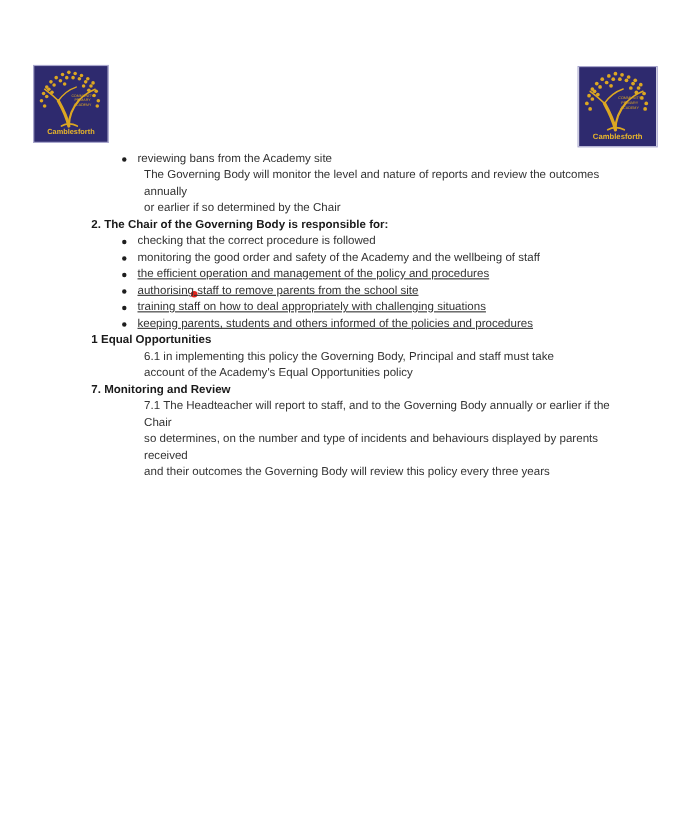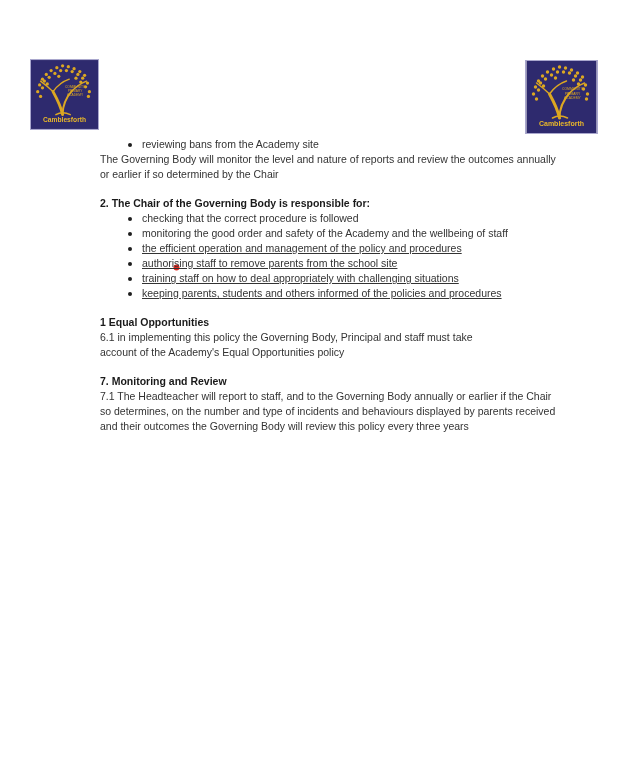--- a/index.html
+++ b/index.html
@@ -16,29 +16,29 @@
     position: absolute;
     box-sizing: border-box;
     border: 1px solid #a9a7cd;
   }
   .logo svg { display: block; width: 100%; height: 100%; }
   .logo-left  { left: 30px;  top: 59px; width: 69px; height: 71px; }
   .logo-right { left: 525px; top: 60px; width: 73px; height: 74px; }
 
   .content {
     position: absolute;
-    left: 100px;
+    left: 83px;
     top: 137px;
     width: 490px;
     font-size: 10.5px;
     line-height: 15px;
   }
   .content p, .content h3, .content ul { margin: 0; padding: 0; }
-  .content h3 { font-size: 10.5px; line-height: 15px; font-weight: bold; color: #1a1a1a; margin-top: 14px; }
-  .content p { white-space: pre-line; }
+  .content h3 { font-size: 10.5px; line-height: 15px; font-weight: bold; color: #1a1a1a; }
+  .content p { white-space: pre-line; margin-left: 48px; }
   .content ul { list-style: none; }
   .content li { position: relative; padding-left: 42px; white-space: pre-line; }
   .content li::before {
     content: "";
     position: absolute;
     left: 28px;
     top: 5.5px;
     width: 4px;
     height: 4px;
     border-radius: 50%;

